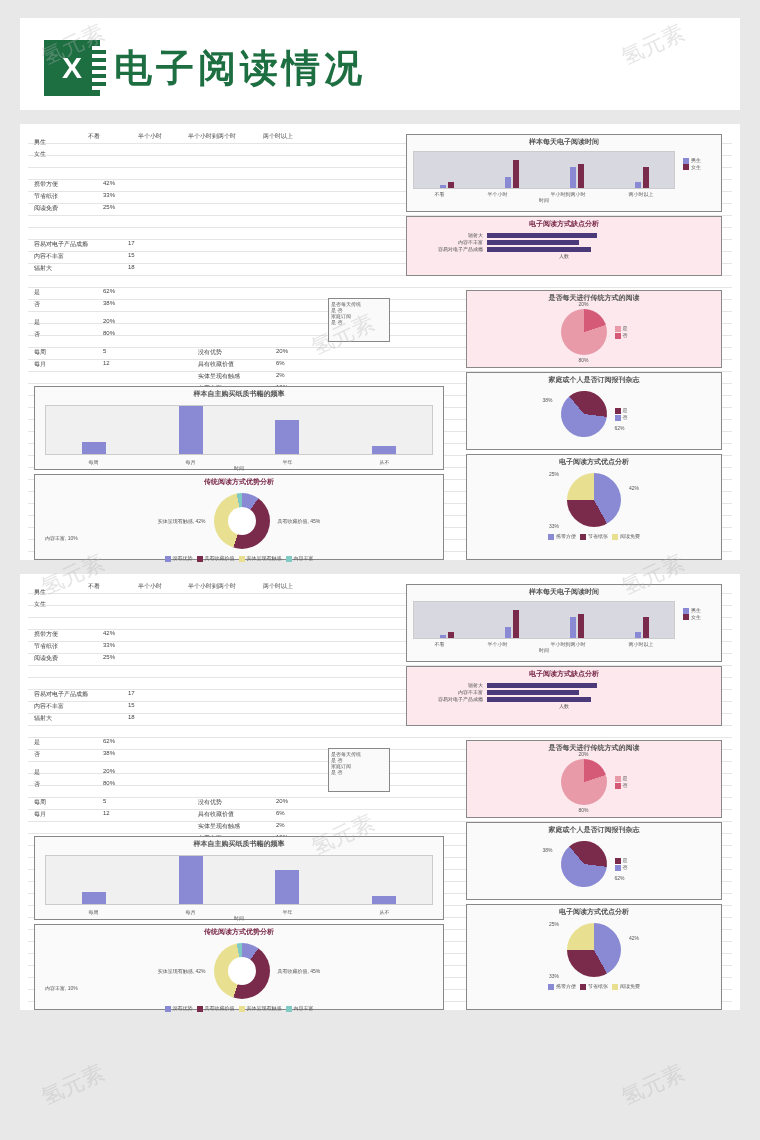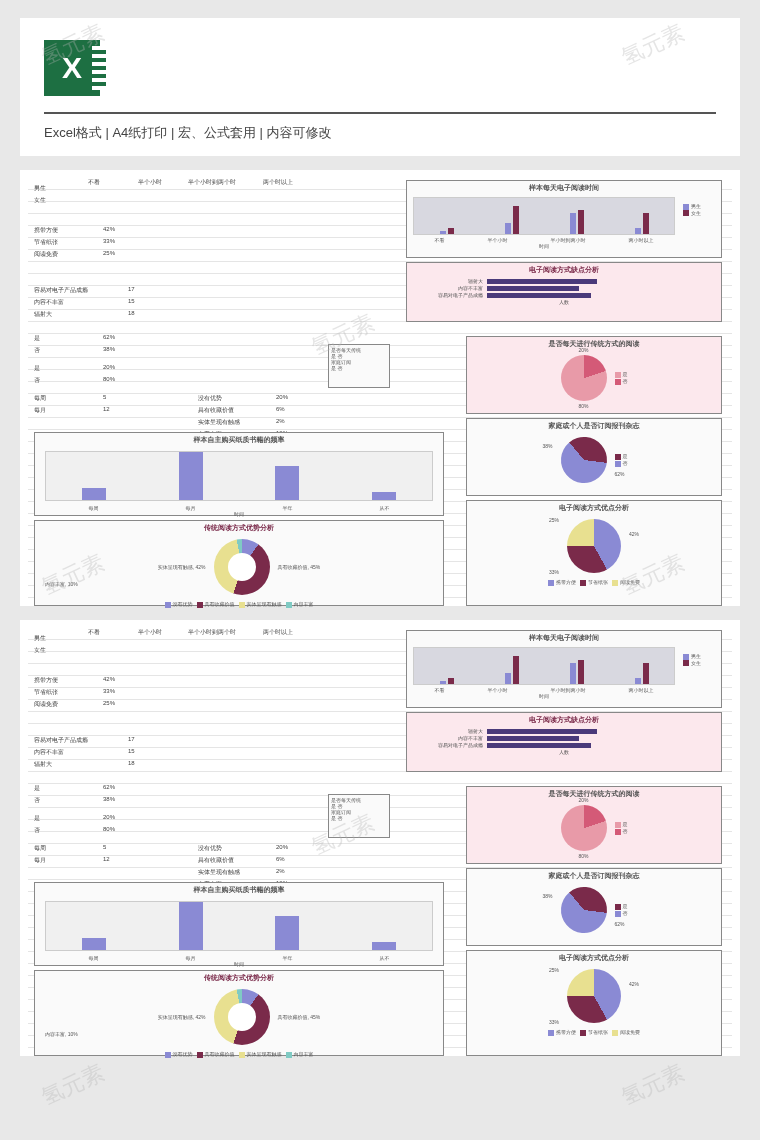--- a/index.html
+++ b/index.html
@@ -82,22 +82,22 @@
 <div class="watermark" style="top:320px;left:310px">氢元素</div>
 <div class="watermark" style="top:560px;left:40px">氢元素</div>
 <div class="watermark" style="top:560px;left:620px">氢元素</div>
 <div class="watermark" style="top:820px;left:310px">氢元素</div>
 <div class="watermark" style="top:1070px;left:40px">氢元素</div>
 <div class="watermark" style="top:1070px;left:620px">氢元素</div>
 
 <div class="header-card">
   <div class="title-row">
     <div class="excel-icon"></div>
+    <div class="main-title">电子阅读情况</div>
   </div>
-  <div class="sub-line">Excel格式 | A4纸打印 | 宏、公式套用 | 内容可修改</div>
 </div>
 
 <div class="preview">
   <div class="sheet">
 
     <span class="cell" style="top:6px;left:6px">男生</span>
     <span class="cell" style="top:18px;left:6px">女生</span>
     <span class="cell" style="top:0px;left:60px">不看</span>
     <span class="cell" style="top:0px;left:110px">半个小时</span>
     <span class="cell" style="top:0px;left:160px">半个小时到两个时</span>

